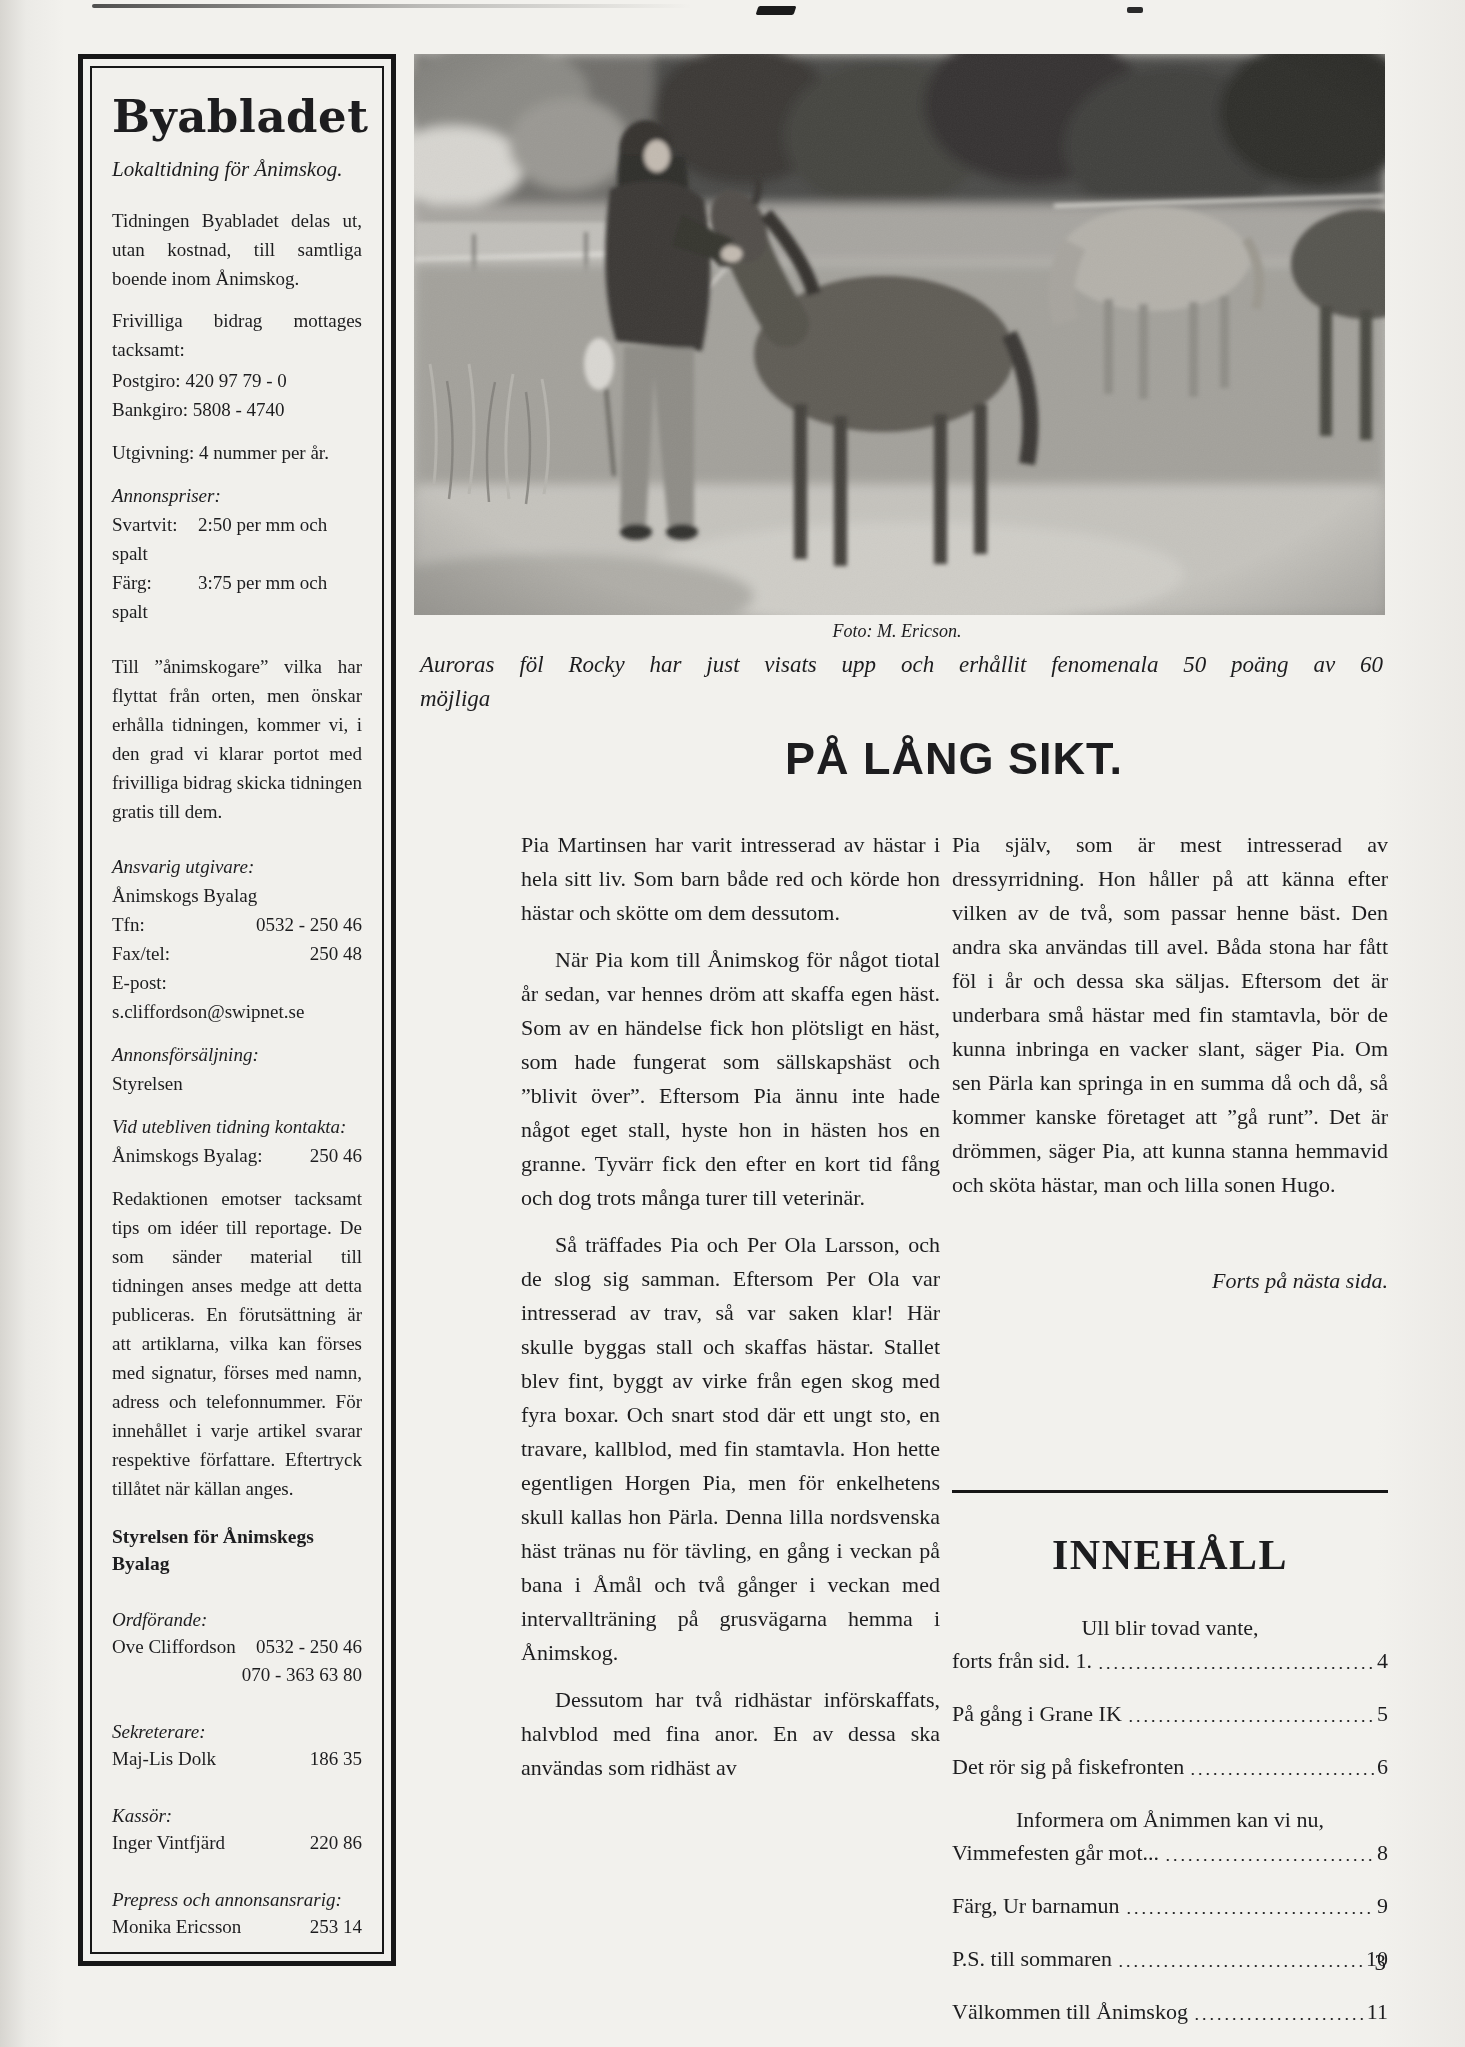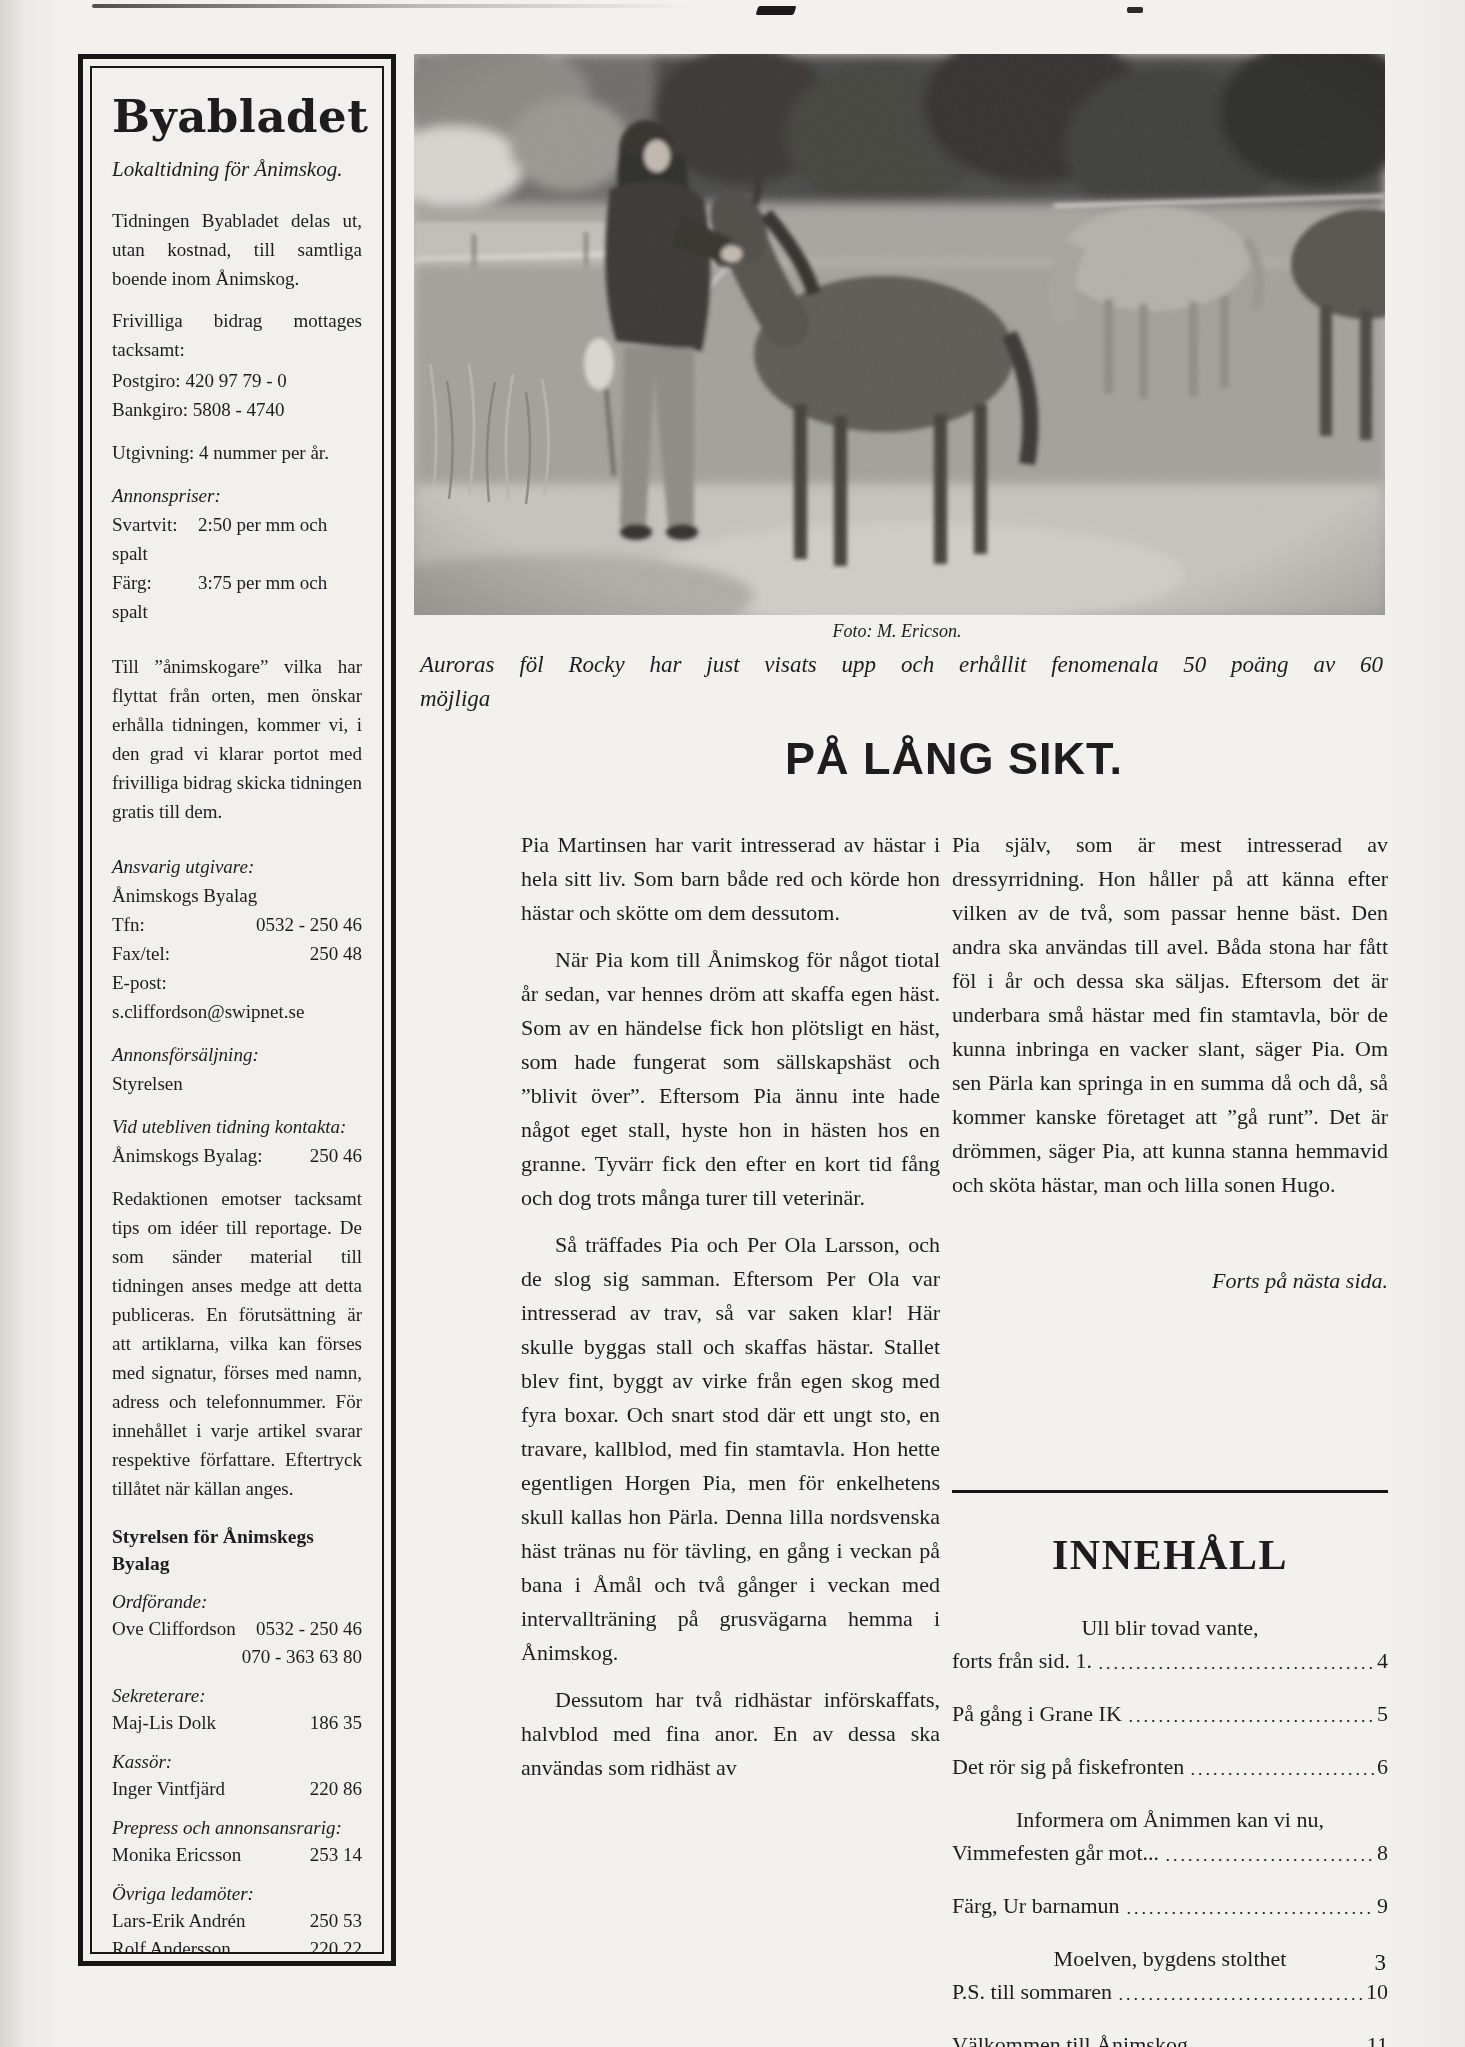--- a/index.html
+++ b/index.html
@@ -25,21 +25,21 @@
   .sb-p{font-size:19px; line-height:29px; text-align:justify; margin:0 0 13px;}
   .sb-p.tight{margin-bottom:2px;}
   .sb-line{font-size:19px; line-height:29px;}
   .sb-block{margin-bottom:14px;}
   .sb-italic{font-style:italic;}
   .price-row .price-label{display:inline-block; width:86px;}
   .flex-row{display:flex; justify-content:space-between; font-size:19px; line-height:29px;}
   .epost-lbl{display:inline-block; width:82px;}
   .gap-lg{margin-top:26px;}
   .board-title{font-weight:bold; font-size:19.5px; line-height:27px; margin:20px 0 4px;}
-  .board-role{font-style:italic; font-size:19px; line-height:27px; margin-top:11px;}
+  .board-role{font-style:italic; font-size:19px; line-height:27px; margin-top:29px;}
   .board-member{display:flex; justify-content:space-between; font-size:19px; line-height:28px;}
 
   
   .photo{position:absolute; left:414px; top:54px; width:971px; height:561px; background:#b5b3ae; overflow:hidden;}
   .photo svg{display:block;}
   .credit{position:absolute; left:414px; top:619px; width:966px; text-align:center;
     font-style:italic; font-size:18px; line-height:24px;}
   .caption{position:absolute; left:420px; top:648px; width:963px; font-style:italic;
     font-size:23px; line-height:34px;}
   .caption .l1{text-align:justify; text-align-last:justify;}
@@ -338,21 +338,20 @@
           </div>
         </div>
         <div class="toc-item">
           <div class="toc-row">
             <span>Färg, Ur barnamun</span>
             <span class="toc-leader"></span>
             <span>9</span>
           </div>
         </div>
         <div class="toc-item">
-          <div>Moelven, bygdens stolthet</div>
           <div class="toc-row">
             <span>P.S. till sommaren</span>
             <span class="toc-leader"></span>
             <span>10</span>
           </div>
         </div>
         <div class="toc-item">
           <div class="toc-row">
             <span>Välkommen till Ånimskog</span>
             <span class="toc-leader"></span>

